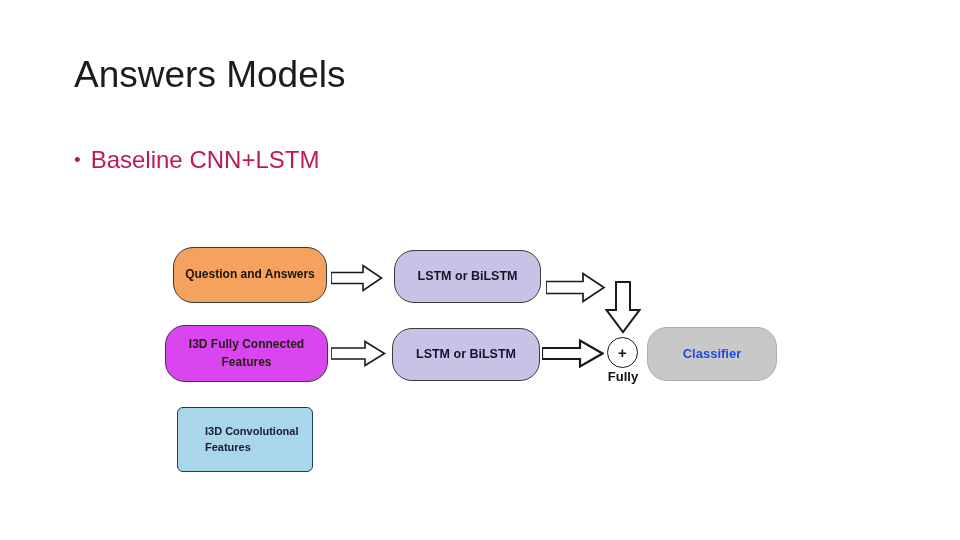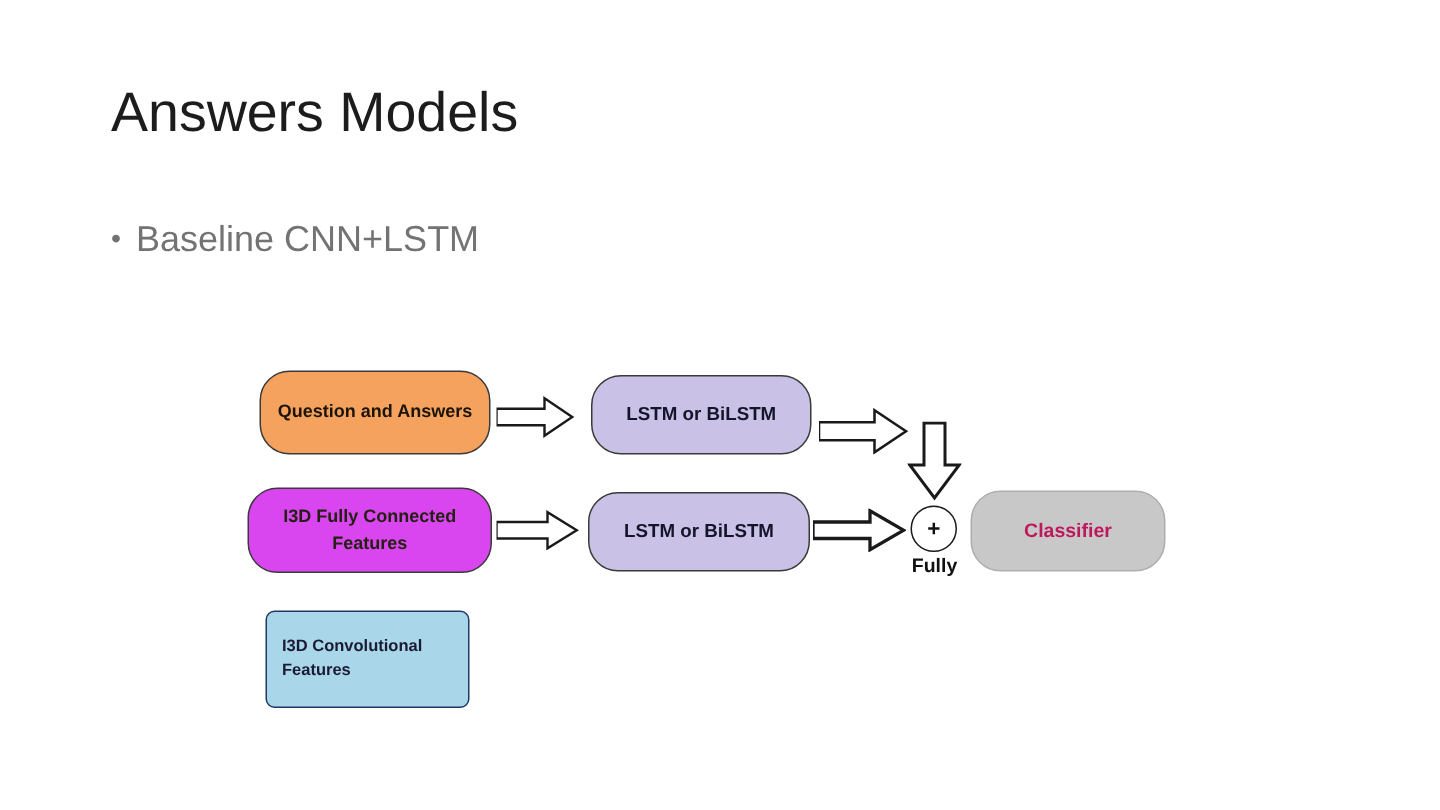--- a/index.html
+++ b/index.html
@@ -19,21 +19,21 @@
     left: 74px; top: 54px;
     font-size: 37px;
     color: #1c1c1c;
     letter-spacing: 0px;
     white-space: nowrap;
   }
   .bullet-line {
     position: absolute;
     left: 74px; top: 146px;
     font-size: 24px;
-    color: #737373;
+    color: #be185d;
     white-space: nowrap;
   }
   .bullet-glyph {
     font-size: 19px;
     margin-right: 10px;
     vertical-align: 2px;
   }
   
   .box {
     position: absolute;
@@ -49,26 +49,26 @@
     border: 1.6px solid #3a3a3a;
     border-radius: 20px;
   }
   .box-qa        { left: 173px; top: 247px; width: 154px; height: 56px; }
   .box-lstm-top  { left: 394px; top: 250px; width: 147px; height: 53px; color: #14142a; font-size: 12.5px; }
   .box-fc        { left: 165px; top: 325px; width: 163px; height: 57px; color: #262014; }
   .box-lstm-bot  { left: 392px; top: 328px; width: 148px; height: 53px; color: #14142a; font-size: 12.5px; }
   .box-conv      {
     left: 177px; top: 407px; width: 136px; height: 65px;
     justify-content: flex-start; text-align: left;
-    padding-left: 10px; font-size: 11px; color: #1a1a33;
+    padding-left: 27px; font-size: 11px; color: #1a1a33;
     border: 1.3px solid #1f3864; border-radius: 6px;
   }
   .box-classifier{
     left: 647px; top: 327px; width: 130px; height: 54px;
-    border: 1.4px solid #aeaeae; font-size: 13px; color: #be185d;
+    border: 1.4px solid #aeaeae; font-size: 13px; color: #1d4ed8;
   }
   
   .arrow { position: absolute; }
   .arrow polygon { fill: #ffffff; stroke: #1a1a1a; }
   
   .concat-circle {
     position: absolute;
     left: 607px; top: 337px;
     width: 31px; height: 31px;
     box-sizing: border-box;

